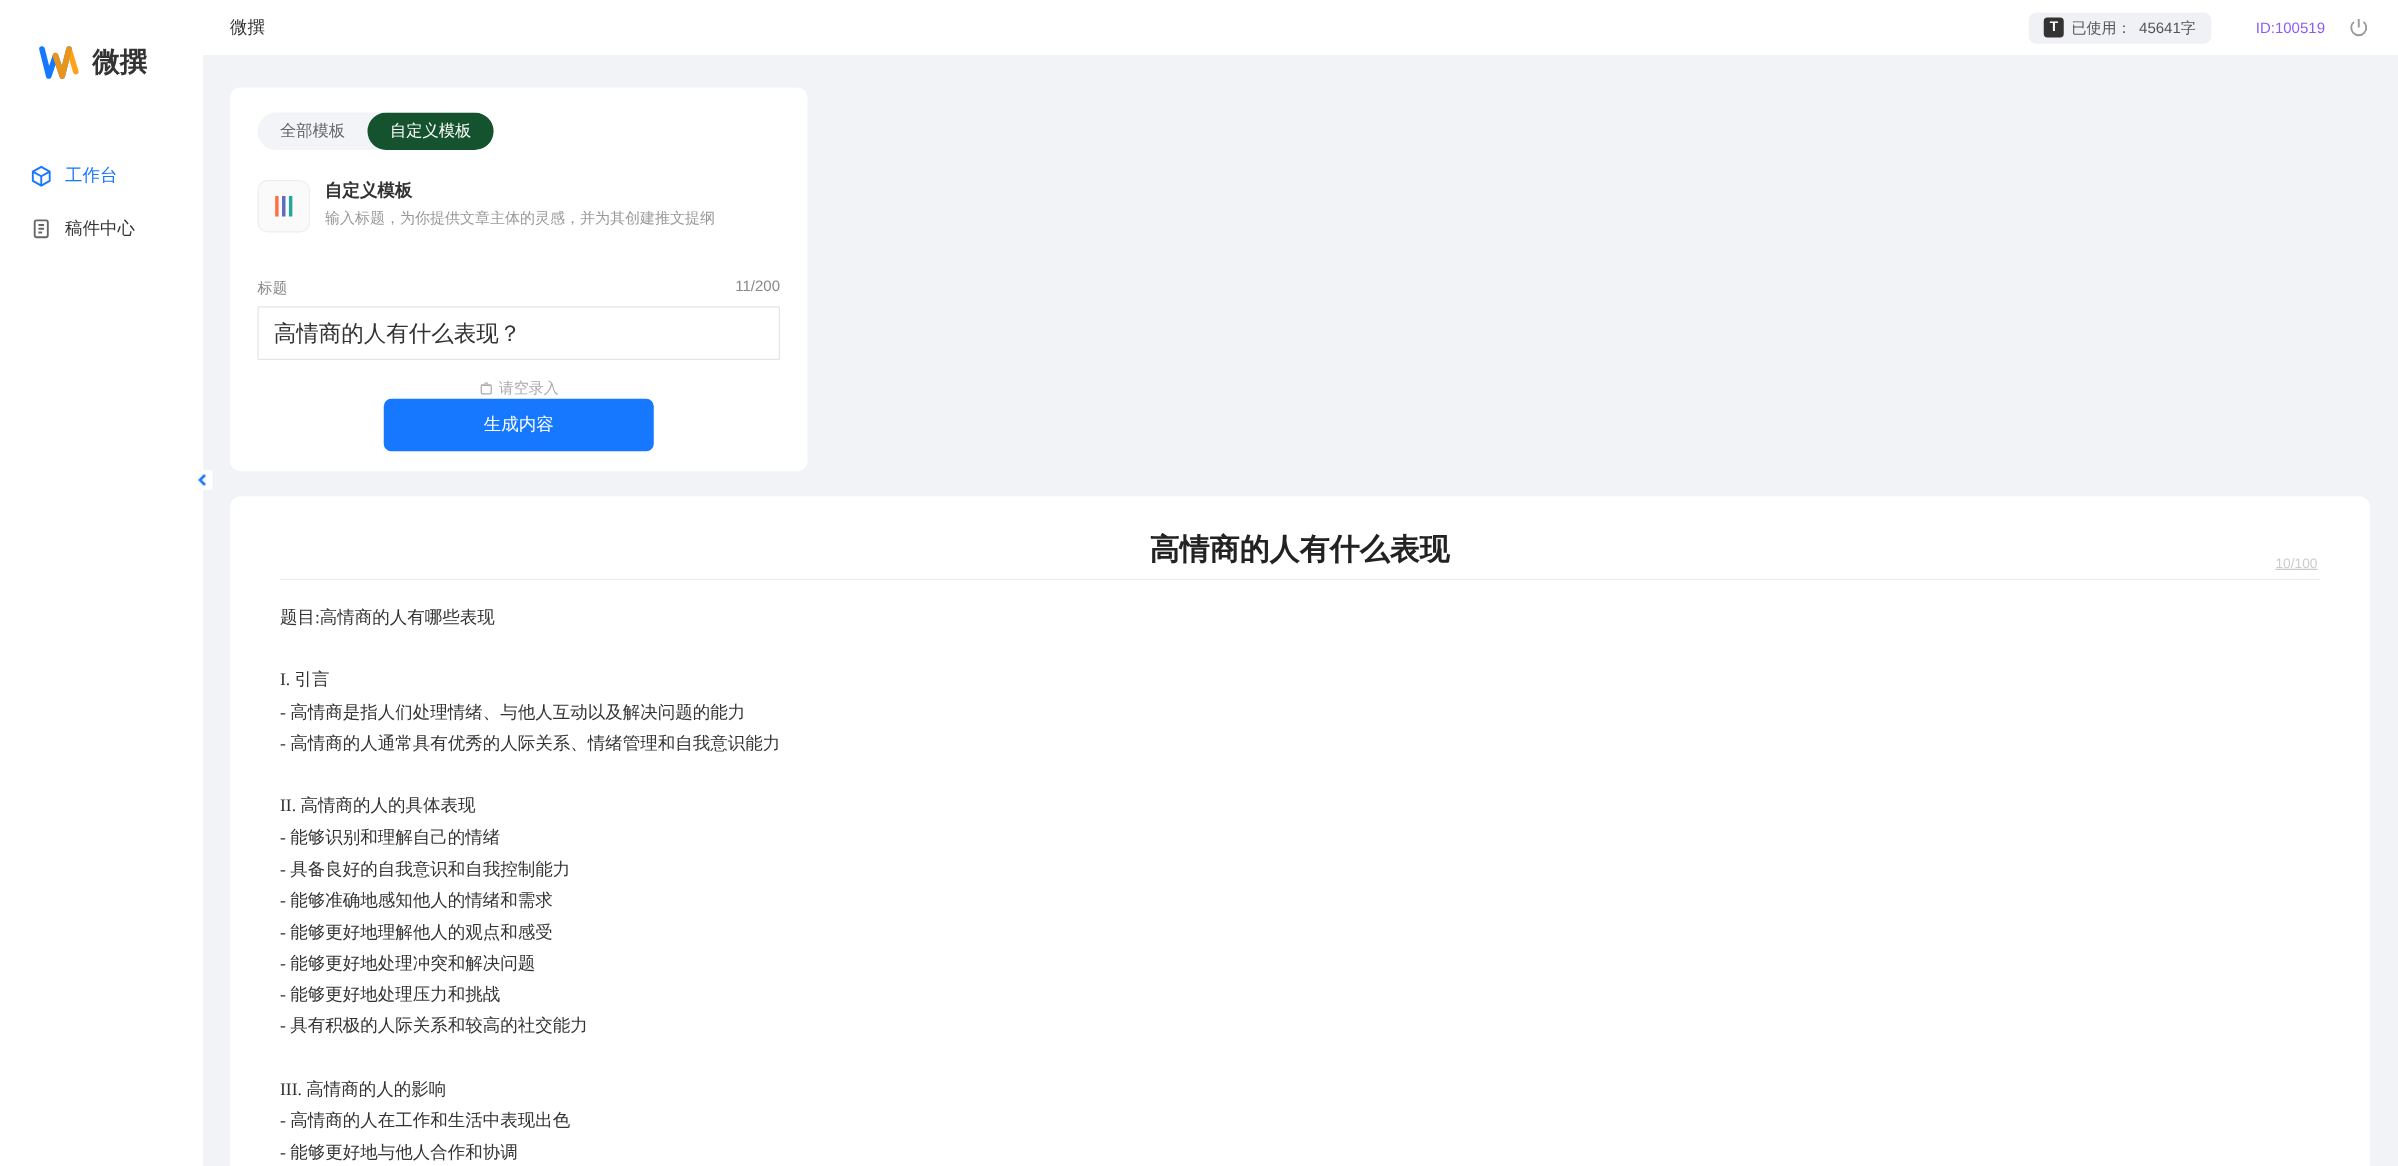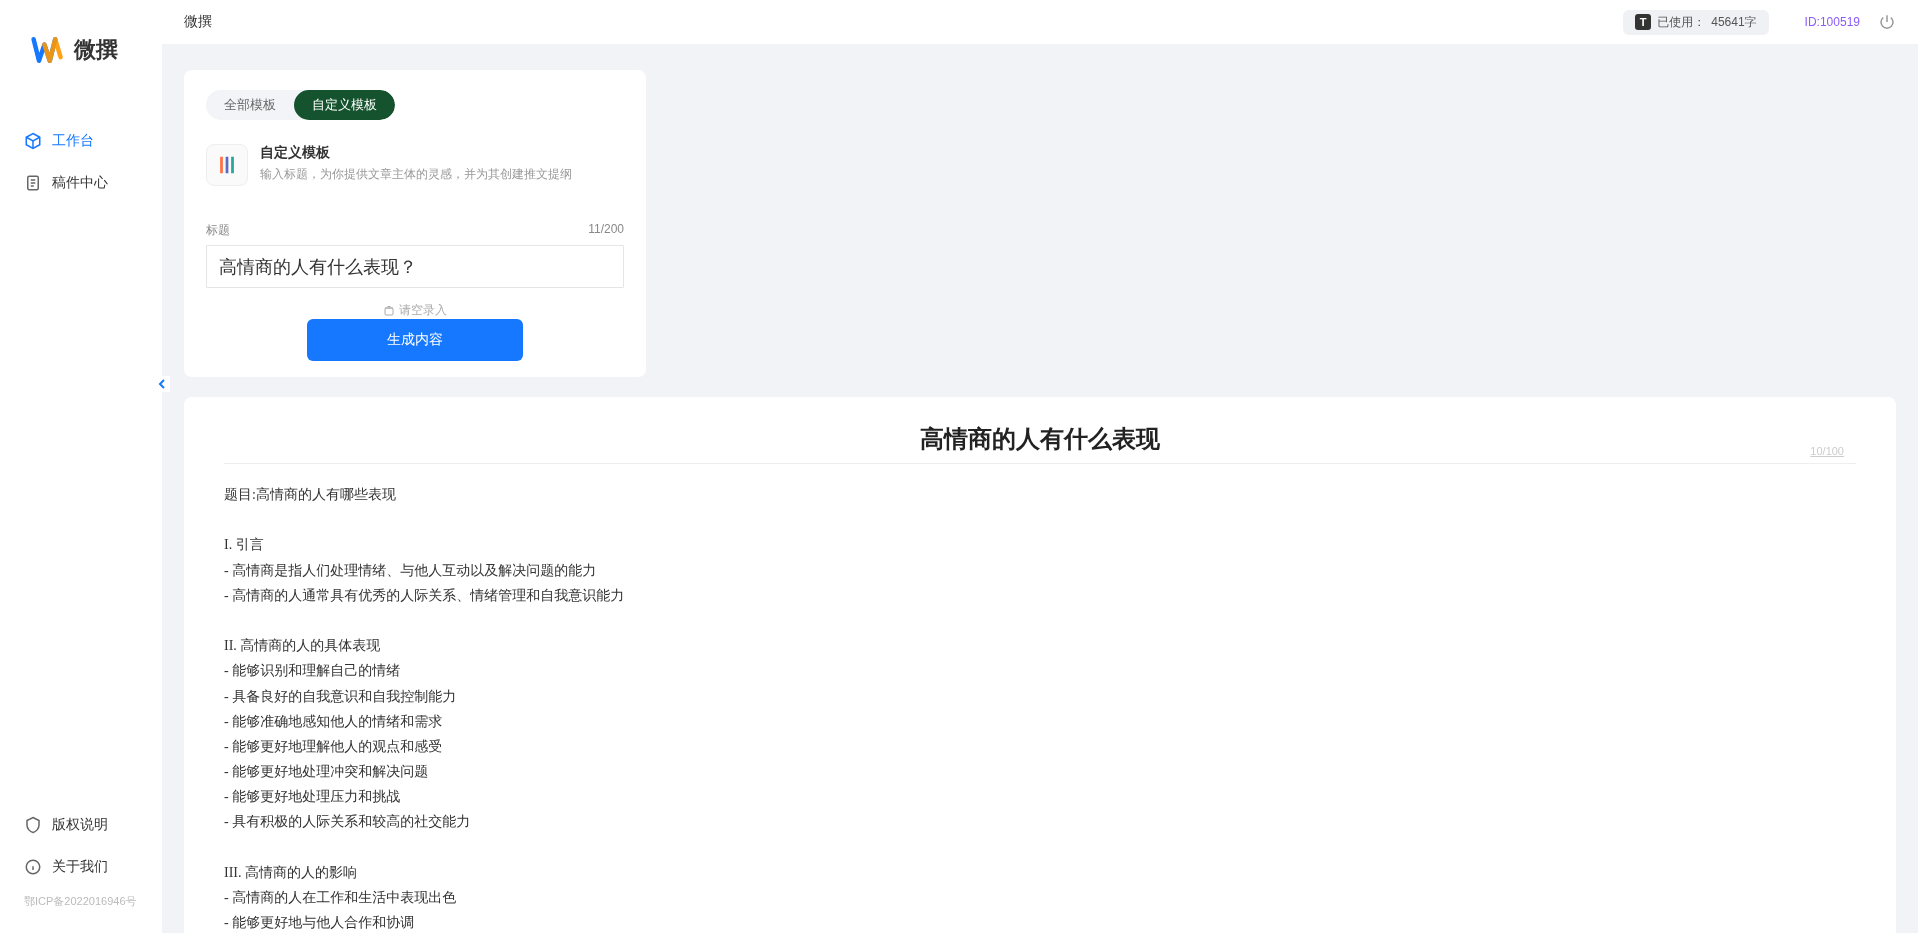--- a/index.html
+++ b/index.html
@@ -37,21 +37,21 @@
 .template-info p { font-size: 12px; color: #999; }
 .field-label { display: flex; justify-content: space-between; font-size: 12px; color: #888; margin-top: 12px; margin-bottom: 6px; gap: 47px; }
 .input-box { width: 100%; border: 1px solid #e5e5e5; border-radius: 1px; padding: 10px 12px; font-size: 18px; color: #333; outline: none; }
 .record-link { text-align: left; font-size: 12px; color: #aaa; margin-top: 14px; display: flex; justify-content: center; align-items: center; gap: 4px; cursor: pointer; }
 .panel-left-spacer { flex: 1; }
 .generate-btn { background: #1677ff; color: #fff; border: none; border-radius: 6px; padding: 12px 0; font-size: 14px; width: 216px; margin: 0 auto; cursor: pointer; }
 
 .panel-right { flex: 1; background: #fff; border-radius: 8px; display: flex; flex-direction: column; padding: 26px 40px 18px; }
 .doc-head { position: relative; border-bottom: 1px solid #eee; padding-bottom: 8px; margin-bottom: 18px; }
 .doc-title { text-align: center; font-size: 24px; color: #222; font-family: SimSun, serif; }
-.doc-count { position: absolute; right: 12px; bottom: 6px; font-size: 11px; color: #ccc; text-decoration: underline; }
+.doc-count { position: absolute; right: 2px; bottom: 6px; font-size: 11px; color: #ccc; text-decoration: underline; }
 .doc-body { flex: 1; font-size: 14px; color: #333; line-height: 1.8; white-space: pre-line; font-family: SimSun, serif; overflow: auto; }
 .doc-footer { border-top: 6px solid #6d28d9; padding-top: 14px; display: flex; justify-content: flex-end; align-items: center; gap: 18px; }
 .copy-btn { border: 1px solid #e5e5e5; background: #fff; border-radius: 4px; padding: 6px 18px; font-size: 13px; color: #555; cursor: pointer; }
 .word-count { font-size: 12px; color: #bbb; }
 
 svg { display: block; }
 </style>
 </head>
 <body>
 
@@ -79,40 +79,20 @@
     <div class="nav-item">
       <span class="icon">
         <svg width="18" height="18" viewBox="0 0 24 24" fill="none" stroke="#666" stroke-width="2">
             <rect x="5" y="3" width="14" height="18" rx="2"></rect>
             <path d="M9 8h6M9 12h6M9 16h4"></path>
           </svg>
       </span>
       <span>稿件中心</span>
     </div>
   </nav>
-  <div class="nav-bottom">
-    <div class="nav-item">
-      <span class="icon">
-        <svg width="18" height="18" viewBox="0 0 24 24" fill="none" stroke="#666" stroke-width="2">
-            <path d="M12 2 L20 6 V12 C20 17 16 21 12 22 C8 21 4 17 4 12 V6 Z"></path>
-          </svg>
-      </span>
-      <span>版权说明</span>
-    </div>
-    <div class="nav-item">
-      <span class="icon">
-        <svg width="18" height="18" viewBox="0 0 24 24" fill="none" stroke="#666" stroke-width="2">
-            <circle cx="12" cy="12" r="9"></circle>
-            <path d="M12 8h.01M12 11v5"></path>
-          </svg>
-      </span>
-      <span>关于我们</span>
-    </div>
-    <div class="icp">鄂ICP备2022016946号</div>
-  </div>
 </aside>
 
 <div class="collapse-handle">
   <svg width="10" height="10" viewBox="0 0 10 10">
       <path d="M7 1 L3 5 L7 9" stroke="#1677ff" stroke-width="2" fill="none"></path>
     </svg>
 </div>
 
 <header class="topbar">
   <span class="topbar-title">微撰</span>

